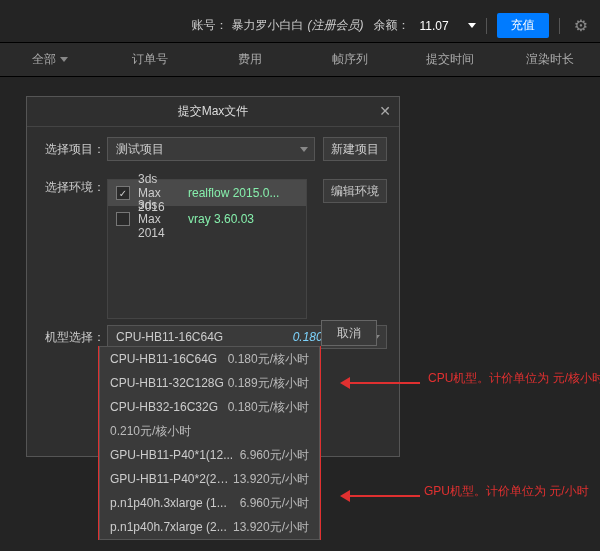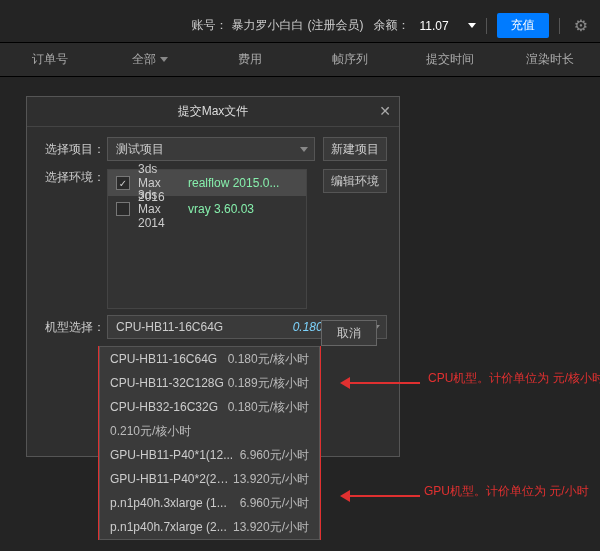--- a/index.html
+++ b/index.html
@@ -55,21 +55,21 @@
     border:1px solid #555;
   }
   .dlg-title {
     height:30px; display:flex; align-items:center; justify-content:center;
     position:relative; border-bottom:1px solid #444; color:#ddd;
   }
   .dlg-close {
     position:absolute; right:8px; top:6px; color:#aaa; font-size:14px; cursor:pointer;
   }
   .dlg-body { padding:10px 12px 10px 18px; }
-  .row { display:flex; align-items:center; margin-bottom:8px; }
+  .row { display:flex; align-items:center; margin-bottom:18px; }
   .row-label { width:62px; color:#ccc; }
   .dropdown {
     flex:1; height:24px; background:#3a3a3a; border:1px solid #555;
     display:flex; align-items:center; padding:0 8px; color:#ccc;
     position:relative;
   }
   .dropdown .caret {
     position:absolute; right:6px; top:9px;
     width:0;height:0;border-left:4px solid transparent;border-right:4px solid transparent;
     border-top:5px solid #888;
@@ -147,38 +147,38 @@
     border-right:10px solid #e03030;
   }
   .anno-text { position:absolute; color:#e03030; white-space:nowrap; }
 </style>
 </head>
 <body>
 
 <div class="topbar">
   <span class="txt">账号：</span>
   <span class="txt" style="margin-left:-6px;">暴力罗小白白</span>
-  <span class="txt" style="margin-left:-6px;">(注册会员)</span>
+  <span class="txt" style="margin-left:-6px;font-style:italic;">(注册会员)</span>
   <span class="txt">余额：</span>
   <span class="balance">
     <span>11.07</span>
     <span style="display:inline-block;width:0;height:0;border-left:4px solid transparent;border-right:4px solid transparent;border-top:5px solid #fff;"></span>
   </span>
   <div class="divider"></div>
   <button class="recharge-btn">充值</button>
   <div class="divider"></div>
   <span class="gear">⚙</span>
 </div>
 
 <div class="cols">
-  <div class="col">订单号</div>
   <div class="col all">
     <span>全部</span>
     <span class="tri-down"></span>
   </div>
+  <div class="col">订单号</div>
   <div class="col">费用</div>
   <div class="col">帧序列</div>
   <div class="col">提交时间</div>
   <div class="col">渲染时长</div>
 </div>
 
 <div class="dialog">
   <div class="dlg-title">
     <span>提交Max文件</span>
     <span class="dlg-close">✕</span>

